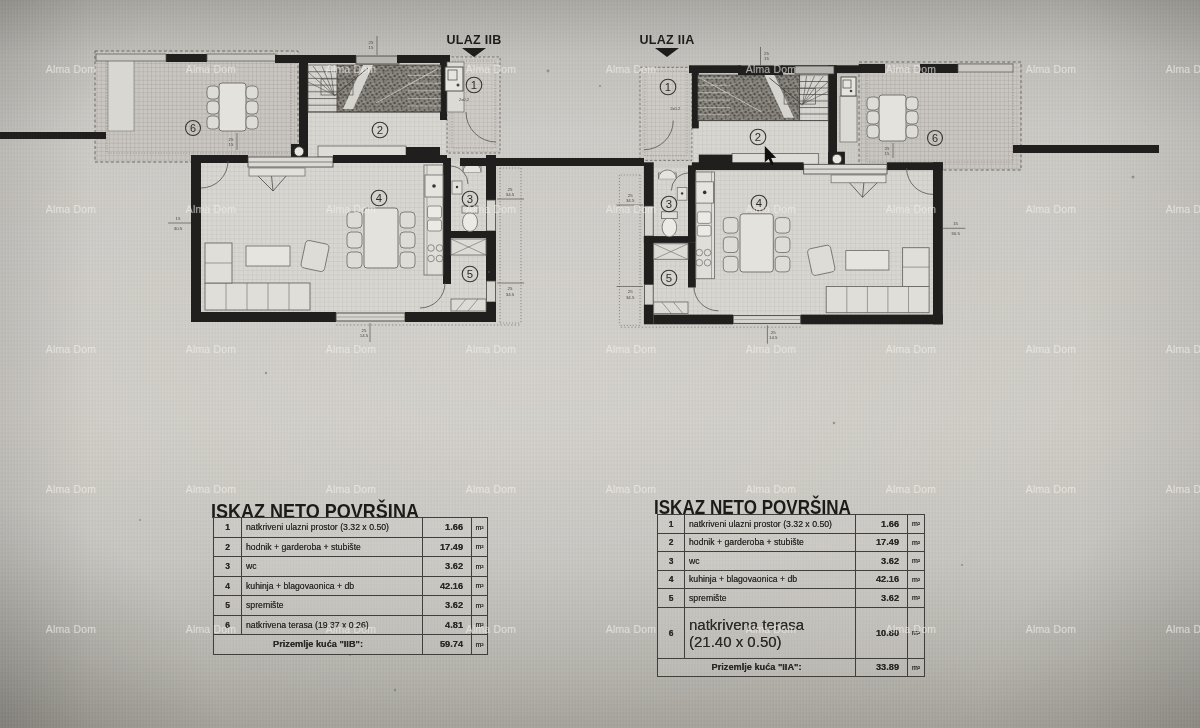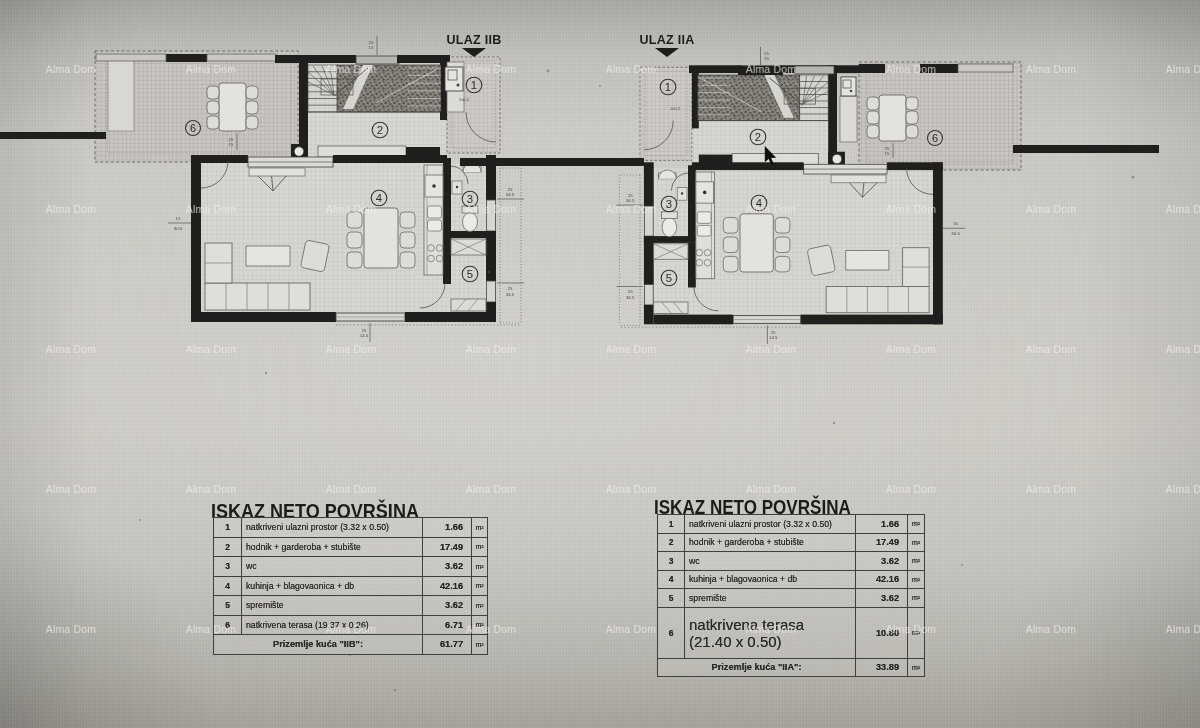--- a/index.html
+++ b/index.html
@@ -588,26 +588,26 @@
 </tr>
 <tr>
 <td style="border:1.1px solid #413f3b;padding:0;width:27px;height:18.5px;text-align:center;font-weight:bold;font-size:8.5px;">5</td>
 <td style="border:1.1px solid #413f3b;padding:0;width:176px;font-size:8.7px;padding-left:4px;">spremište</td>
 <td style="border:1.1px solid #413f3b;padding:0;width:40px;text-align:right;font-weight:bold;font-size:9.2px;padding-right:8px;">3.62</td>
 <td style="border:1.1px solid #413f3b;padding:0;width:15px;font-size:7px;text-align:center;">m²</td>
 </tr>
 <tr>
 <td style="border:1.1px solid #413f3b;padding:0;width:27px;height:18.5px;text-align:center;font-weight:bold;font-size:8.5px;">6</td>
 <td style="border:1.1px solid #413f3b;padding:0;width:176px;font-size:8.7px;padding-left:4px;">natkrivena terasa (19.37 x 0.26)</td>
-<td style="border:1.1px solid #413f3b;padding:0;width:40px;text-align:right;font-weight:bold;font-size:9.2px;padding-right:8px;">6.71</td>
+<td style="border:1.1px solid #413f3b;padding:0;width:40px;text-align:right;font-weight:bold;font-size:9.2px;padding-right:8px;">4.81</td>
 <td style="border:1.1px solid #413f3b;padding:0;width:15px;font-size:7px;text-align:center;">m²</td>
 </tr>
 <tr>
 <td colspan="2" style="border:1.1px solid #413f3b;padding:0;height:18.5px;text-align:center;font-weight:bold;font-size:9.2px;">Prizemlje kuća "IIB":</td>
-<td style="border:1.1px solid #413f3b;padding:0;text-align:right;font-weight:bold;font-size:9.2px;padding-right:8px;">61.77</td>
+<td style="border:1.1px solid #413f3b;padding:0;text-align:right;font-weight:bold;font-size:9.2px;padding-right:8px;">59.74</td>
 <td style="border:1.1px solid #413f3b;padding:0;font-size:7px;text-align:center;">m²</td>
 </tr>
 </tbody>
     </table>
 
 <div style="position:absolute;left:654px;top:495px;width:255px;font-family:'Liberation Sans',sans-serif;font-weight:bold;font-size:21px;color:#1c1b19;letter-spacing:0px;transform:scaleX(0.812);transform-origin:left center;">ISKAZ NETO POVRŠINA</div>
 
 <table style="position:absolute;left:657px;top:514px;border-collapse:collapse;border:1.6px solid #343330;font-family:'Liberation Sans',sans-serif;color:#2b2a27;background:rgba(215,213,208,0.25);text-shadow:0 0 0.6px rgba(43,42,39,0.85);">
 <tbody>
         <tr>

